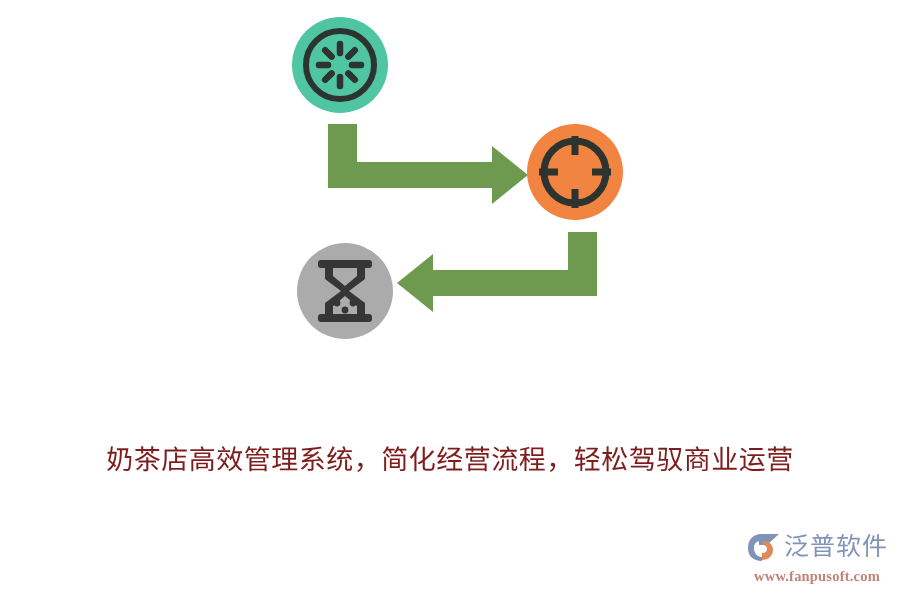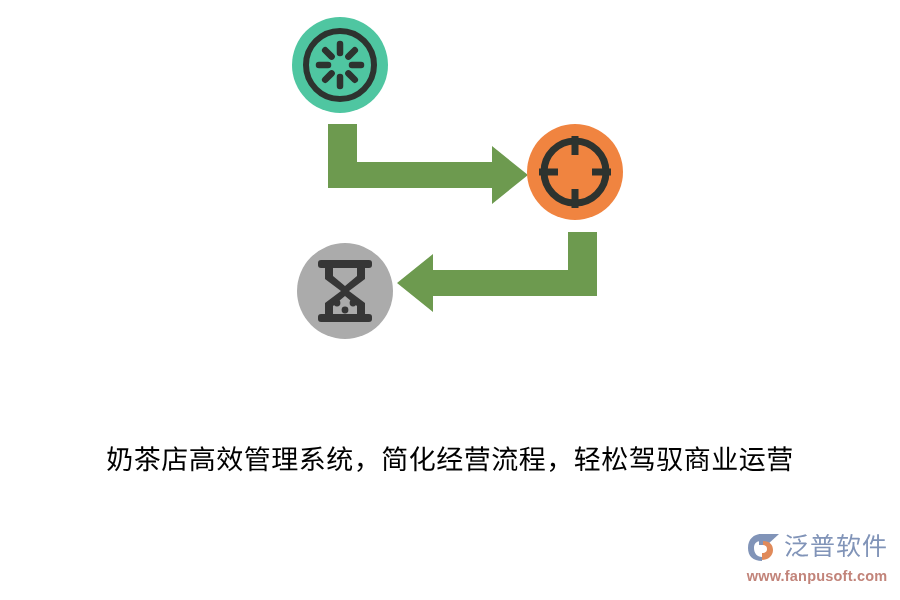--- a/index.html
+++ b/index.html
@@ -40,21 +40,21 @@
   
   .caption {
     position: absolute;
     left: 0;
     top: 432px;
     width: 900px;
     text-align: center;
     font-size: 27px;
     line-height: 56px;
     letter-spacing: 0.5px;
-    color: #000000;
+    color: #7f1d1d;
     font-weight: 500;
     white-space: nowrap;
     font-family: "DejaVu Sans", "Liberation Sans", sans-serif;
   }
 
   
   .watermark {
     position: absolute;
     right: 12px;
     bottom: 10px;
@@ -82,21 +82,21 @@
     white-space: nowrap;
   }
   .wm-url {
     margin-top: 1px;
     font-size: 14.5px;
     line-height: 18px;
     color: #c2847a;
     font-weight: 700;
     letter-spacing: 0.2px;
     text-align: center;
-    font-family: Liberation Sans, sans-serif;
+    font-family: Liberation Serif, serif;
     white-space: nowrap;
   }
 </style>
 </head>
 <body>
 
 <div id="canvas">
 
   <div class="diagram">
     <svg width="900" height="380" viewBox="0 0 900 380" xmlns="http://www.w3.org/2000/svg">

